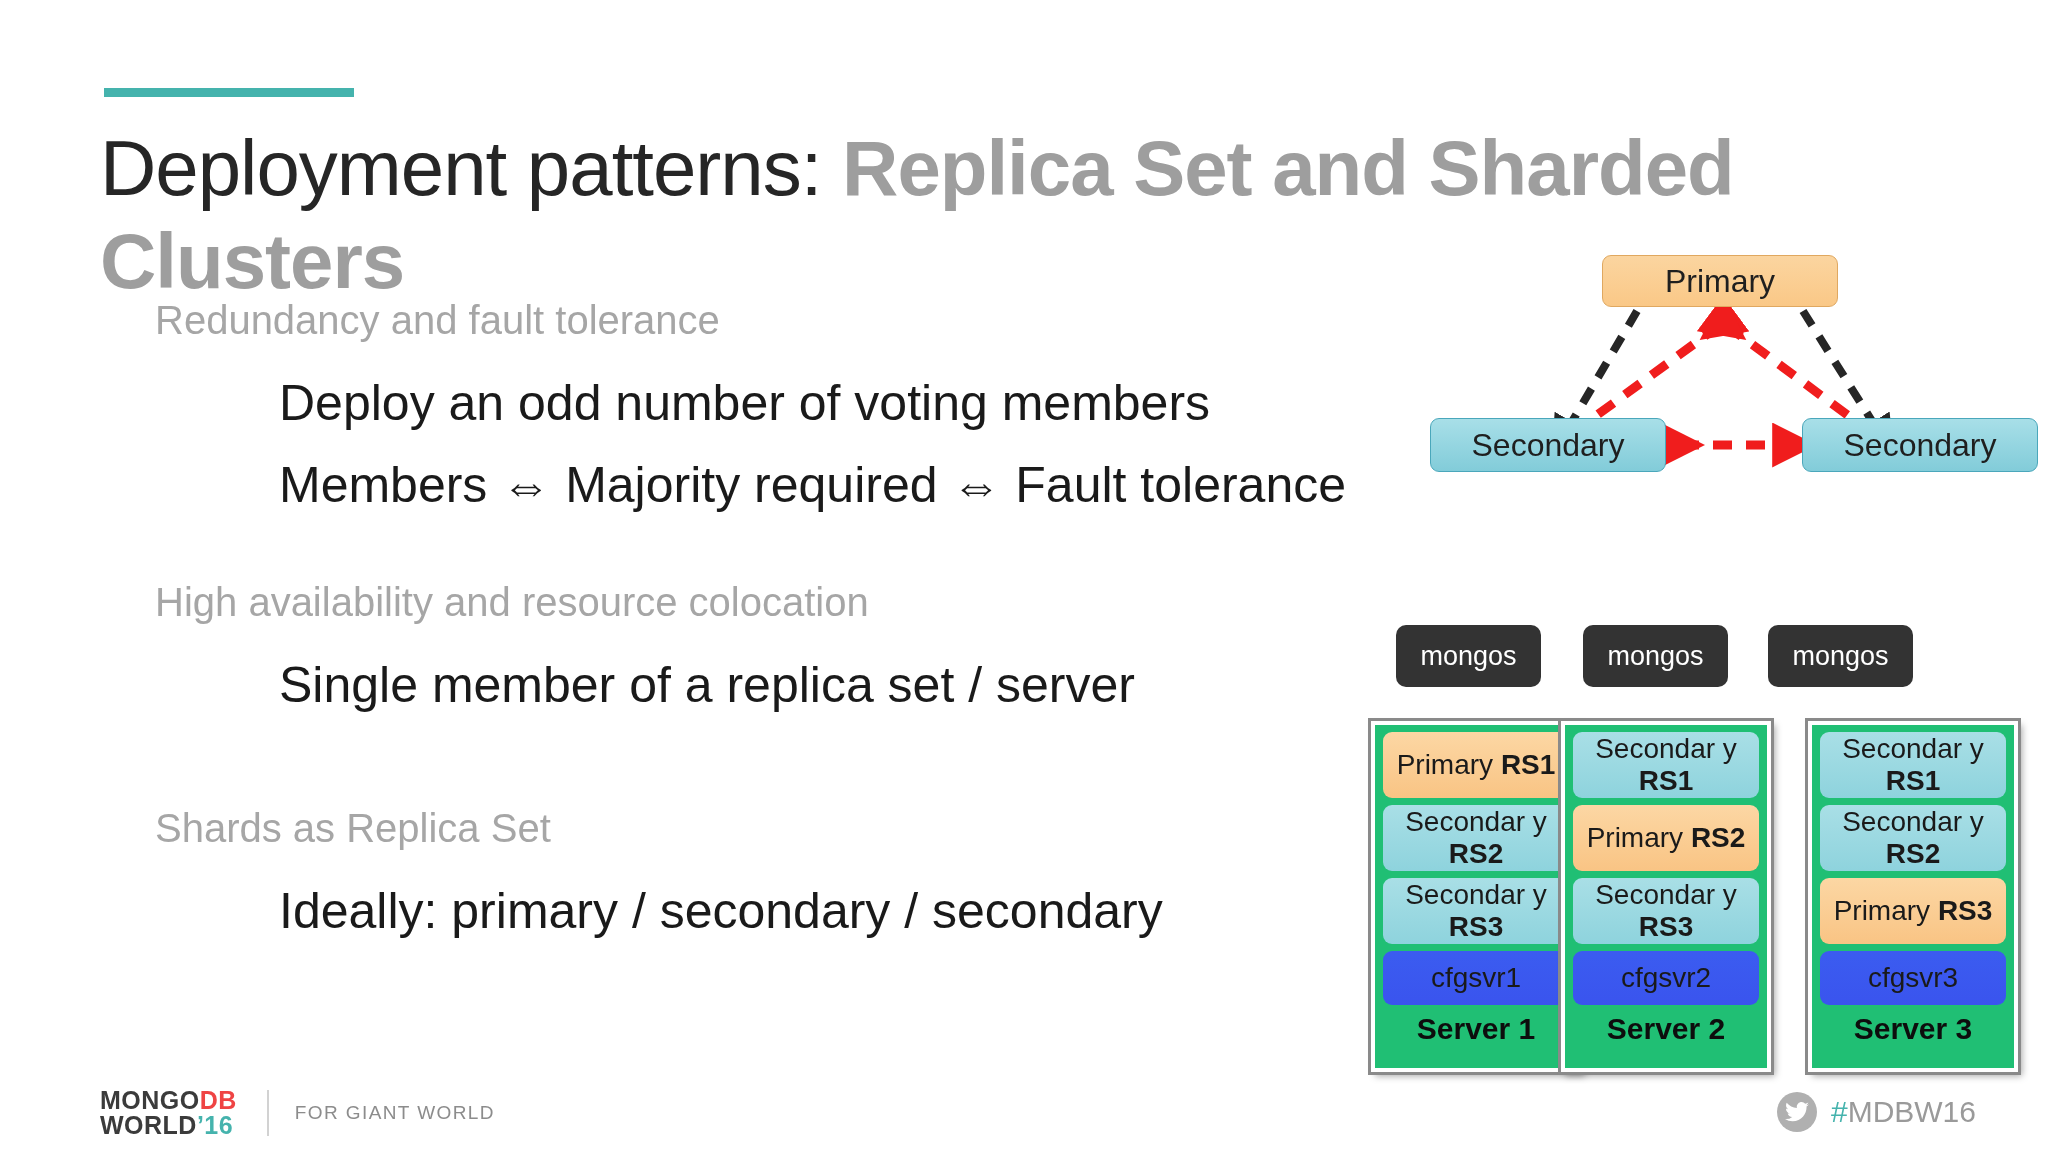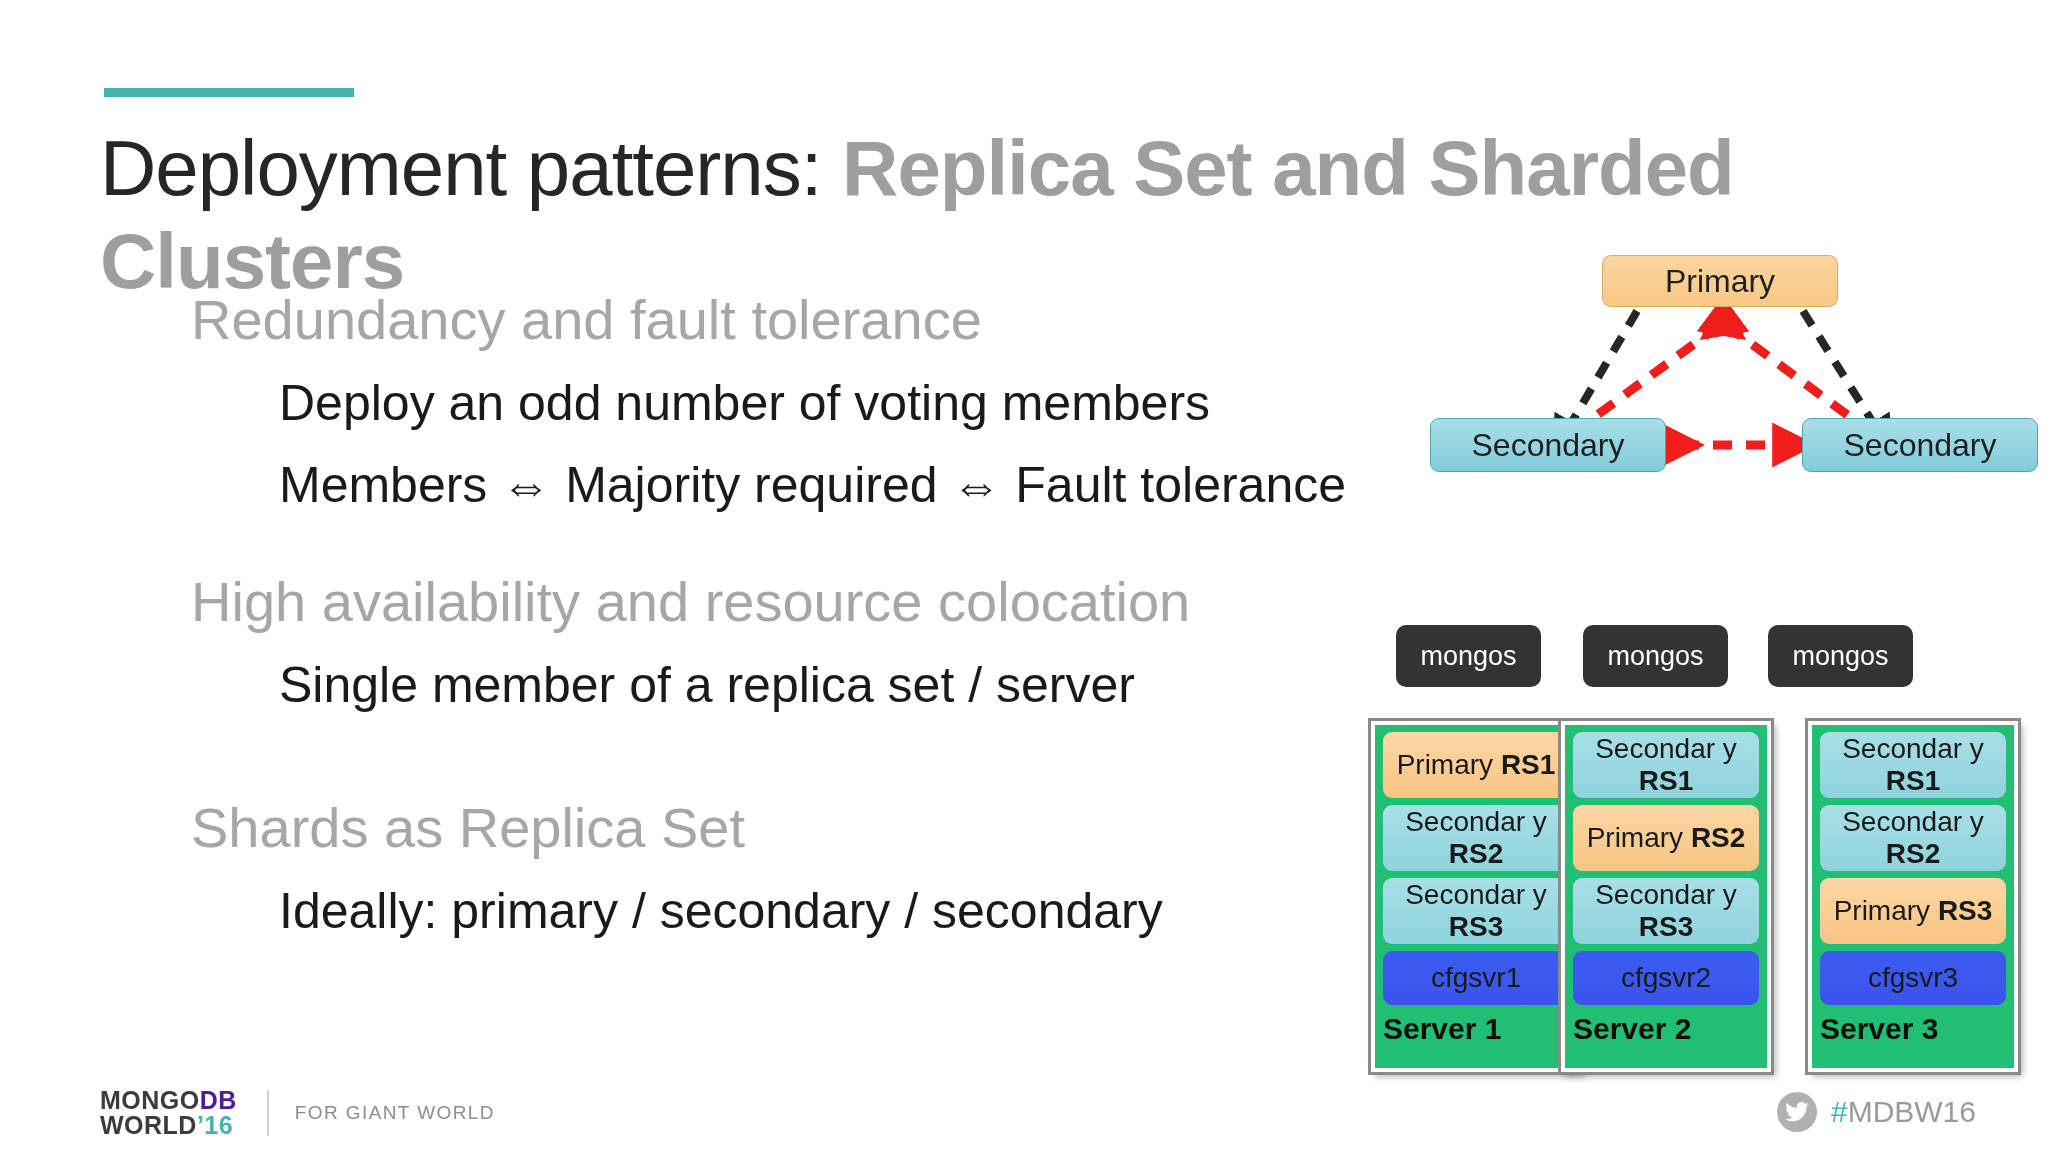--- a/index.html
+++ b/index.html
@@ -46,24 +46,23 @@
   .bullets {
     position: absolute;
     left: 0;
     top: 292px;
     width: 1420px;
   }
   .lvl1 {
     position: absolute;
     left: 155px;
     color: #a6a6a6;
-    font-size: 56px;
+    font-size: 40px;
     line-height: 56px;
     white-space: nowrap;
-    margin-left: 36px;
   }
   .lvl2 {
     position: absolute;
     left: 262px;
     color: #1a1a1a;
     font-size: 50px;
     line-height: 58px;
     white-space: nowrap;
     margin-left: 17px;
   }
@@ -157,21 +156,21 @@
     padding: 0 4px;
   }
   .srvbox .role { font-weight: normal; }
   .srvbox .rs { font-weight: bold; }
 
   .box-primary   { background: linear-gradient(#fcd7a4, #f9c484); }
   .box-secondary { background: linear-gradient(#a9dfe6, #8ed3dd); align-items: center; }
   .box-cfg       { background: linear-gradient(#3b5cf0, #3a54ee); height: 54px; }
 
   .server-label {
-    text-align: left;
+    text-align: center;
     font-size: 30px;
     font-weight: bold;
     color: #0d0d0d;
     margin-top: 2px;
   }
 
   
   .footer-logo {
     position: absolute;
     left: 100px;
@@ -179,21 +178,21 @@
     display: flex;
     align-items: center;
   }
   .logo-text {
     font-size: 25px;
     font-weight: bold;
     line-height: 25px;
     letter-spacing: 0.5px;
   }
   .lg-dark { color: #3b3b3b; }
-  .lg-gray { color: #4c1d95; }
+  .lg-gray { color: #ef4444; }
   .lg-teal { color: #45b3ad; }
   .logo-divider {
     width: 2px;
     height: 46px;
     background: #d2d2d2;
     margin: 0 26px 0 30px;
   }
   .logo-tag {
     font-size: 19px;
     color: #8c8c8c;

